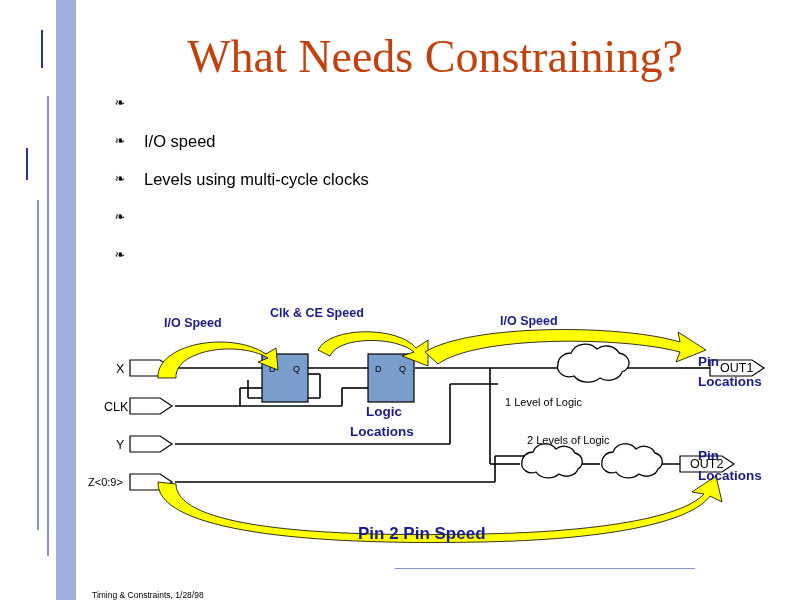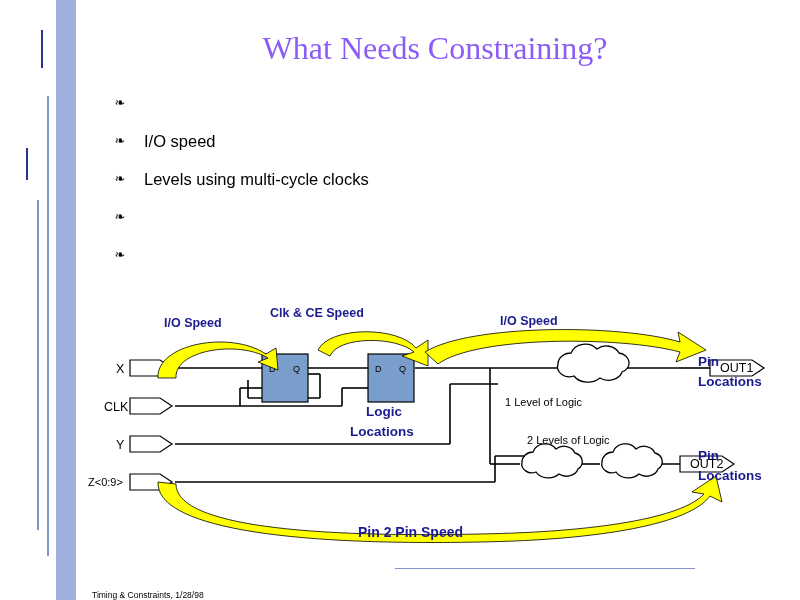--- a/index.html
+++ b/index.html
@@ -50,22 +50,22 @@
   .v4 { left: 37px; top: 200px; width: 2px; height: 330px; background:#8595c9; }
 
   
   .title {
     position: absolute;
     left: 90px;
     top: 30px;
     width: 690px;
     text-align: center;
     font-family: "Liberation Serif", serif;
-    font-size: 32px;
-    color: #8b5cf6;
+    font-size: 46px;
+    color: #c2410c;
     letter-spacing: 0px;
   }
 
   
   .bullets {
     position: absolute;
     left: 110px;
     top: 94px;
     width: 600px;
   }
@@ -241,21 +241,21 @@
 
     <span class="dlabel navy" style="left:286px; top:108px; font-size:13.5px;">Logic</span>
     <span class="dlabel navy" style="left:270px; top:128px; font-size:13.5px;">Locations</span>
 
     <span class="dlabel navy" style="left:618px; top:58px; font-size:13.5px;">Pin</span>
     <span class="dlabel navy" style="left:618px; top:78px; font-size:13.5px;">Locations</span>
 
     <span class="dlabel navy" style="left:618px; top:152px; font-size:13.5px;">Pin</span>
     <span class="dlabel navy" style="left:618px; top:172px; font-size:13.5px;">Locations</span>
 
-    <span class="dlabel navy" style="left:278px; top:228px; font-size:14px;">Pin 2 Pin Speed</span>
+    <span class="dlabel navy" style="left:278px; top:228px; font-size:17px;">Pin 2 Pin Speed</span>
 
     <span class="dlabel" style="left:36px; top:66px;">X</span>
     <span class="dlabel" style="left:24px; top:104px;">CLK</span>
     <span class="dlabel" style="left:36px; top:142px;">Y</span>
     <span class="dlabel" style="left:8px; top:180px; font-size:11px;">Z&lt;0:9&gt;</span>
 
     <span class="dlabel" style="left:640px; top:65px;">OUT1</span>
     <span class="dlabel" style="left:610px; top:161px;">OUT2</span>
 
     <span class="dlabel" style="left:425px; top:100px; font-size:11px;">1 Level of Logic</span>

